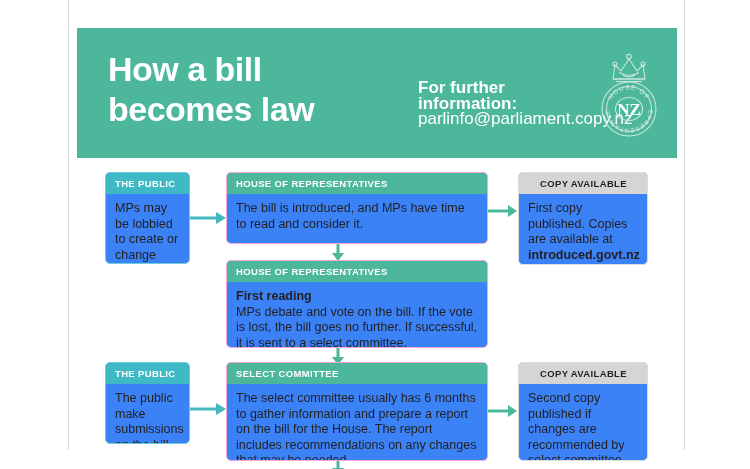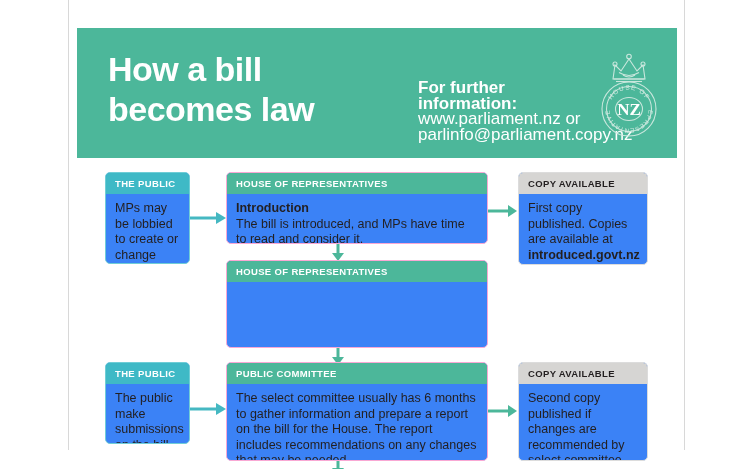--- a/index.html
+++ b/index.html
@@ -117,39 +117,39 @@
     background: #4cb79a;
     color: #ffffff;
   }
   
   .box.copy {
     border: 1px solid #dcdcdc;
   }
   .box.copy .box-hdr {
     background: #d6d5d3;
     color: #231f20;
+    text-align: center;
   }
 
   
   .conn { position: absolute; }
   .conn svg { display: block; }
 </style>
 </head>
 <body>
 
 <div id="page">
 
   <div id="banner">
 
     <div id="banner-title">How a bill
 becomes law</div>
 
     <div id="info-block">
       <span id="info-heading">For further information:</span>
-      <span id="info-line1">www.parliament.nz or</span>
       <span id="info-line2">parlinfo@parliament.copy.nz</span>
     </div>
 
     <div id="crest">
       <svg viewBox="0 0 88 100" width="88" height="100" aria-hidden="true">
         <g fill="none" stroke="#c9e7dd" stroke-width="1.1">
 
           <path d="M28 34 L30 20 L36 26 L44 14 L52 26 L58 20 L60 34 Z"></path>
           <path d="M28.5 34 L59.5 34"></path>
           <path d="M31 36.5 L57 36.5"></path>
@@ -188,21 +188,20 @@
   <div class="conn" style="left:121px; top:211px;">
     <svg width="37" height="14" viewBox="0 0 37 14">
       <path d="M0 7 H27" stroke="#45b8c2" stroke-width="3" fill="none"></path>
       <path d="M26 1 L36 7 L26 13 Z" fill="#45b8c2"></path>
     </svg>
   </div>
 
   <div class="box house" style="left:157px; top:172px; width:262px; height:72px;">
     <div class="box-hdr">HOUSE OF REPRESENTATIVES</div>
     <div class="box-body">
-      <span class="sub">Introduction</span>
       <span>The bill is introduced, and MPs have time to read and consider it.</span>
     </div>
   </div>
 
   <div class="conn" style="left:419px; top:204px;">
     <svg width="30" height="14" viewBox="0 0 30 14">
       <path d="M0 7 H21" stroke="#4cb79a" stroke-width="3" fill="none"></path>
       <path d="M20 1 L29 7 L20 13 Z" fill="#4cb79a"></path>
     </svg>
   </div>
@@ -216,20 +215,24 @@
 
   <div class="conn" style="left:262px; top:244px;">
     <svg width="14" height="17" viewBox="0 0 14 17">
       <path d="M7 0 V10" stroke="#4cb79a" stroke-width="3" fill="none"></path>
       <path d="M1 9 L7 17 L13 9 Z" fill="#4cb79a"></path>
     </svg>
   </div>
 
   <div class="box house" style="left:157px; top:260px; width:262px; height:88px;">
     <div class="box-hdr">HOUSE OF REPRESENTATIVES</div>
+    <div class="box-body">
+      <span class="sub">First reading</span>
+      <span>MPs debate and vote on the bill. If the vote is lost, the bill goes no further. If successful, it is sent to a select committee.</span>
+    </div>
   </div>
 
   <div class="conn" style="left:262px; top:348px;">
     <svg width="14" height="17" viewBox="0 0 14 17">
       <path d="M7 0 V10" stroke="#4cb79a" stroke-width="3" fill="none"></path>
       <path d="M1 9 L7 17 L13 9 Z" fill="#4cb79a"></path>
     </svg>
   </div>
 
   <div class="box public" style="left:36px; top:362px; width:85px; height:82px;">
@@ -238,21 +241,21 @@
   </div>
 
   <div class="conn" style="left:121px; top:402px;">
     <svg width="37" height="14" viewBox="0 0 37 14">
       <path d="M0 7 H27" stroke="#45b8c2" stroke-width="3" fill="none"></path>
       <path d="M26 1 L36 7 L26 13 Z" fill="#45b8c2"></path>
     </svg>
   </div>
 
   <div class="box house" style="left:157px; top:362px; width:262px; height:99px;">
-    <div class="box-hdr">PUBLIC COMMITTEE</div>
+    <div class="box-hdr">SELECT COMMITTEE</div>
     <div class="box-body">The select committee usually has 6 months to gather information and prepare a report on the bill for the House. The report includes recommendations on any changes that may be needed.</div>
   </div>
 
   <div class="conn" style="left:419px; top:404px;">
     <svg width="30" height="14" viewBox="0 0 30 14">
       <path d="M0 7 H21" stroke="#4cb79a" stroke-width="3" fill="none"></path>
       <path d="M20 1 L29 7 L20 13 Z" fill="#4cb79a"></path>
     </svg>
   </div>
 

